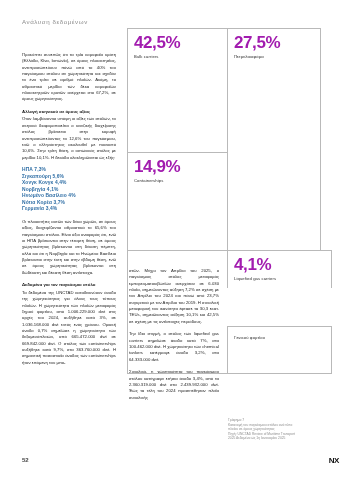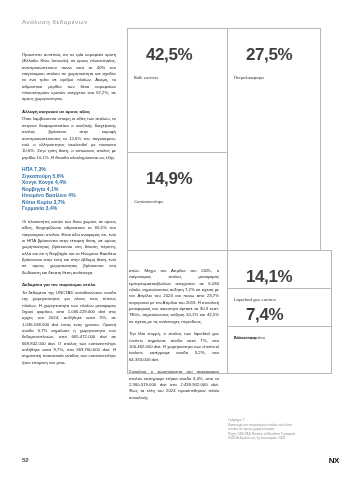--- a/index.html
+++ b/index.html
@@ -57,22 +57,22 @@
   .cell{
     position:absolute;
     box-sizing:border-box;
     border-left:0.7px solid #b9b9b9;
     border-top:0.7px solid #b9b9b9;
     padding:5px 0 0 6px;
   }
   .cell .big{
     font-size:17px;line-height:17px;
     font-weight:bold;letter-spacing:-.4px;
-    color:#404040;
-    margin:12px;
+    color:#a21caf;
+    margin:0;
   }
   .cell .lbl{
     font-size:4.2px;line-height:6px;
     color:#2b2b2b;margin:2.5px 0 0 0;
     letter-spacing:.1px;
   }
   
   #cell-bulk       {left:0;   top:0;    width:100px; height:124px;}
   #cell-tanker     {left:100px;top:0;   width:94px; height:222px;
                     border-right:0.7px solid #b9b9b9;}
@@ -152,28 +152,24 @@
     </div>
 
     <div class="cell" id="cell-container">
       <p class="big">14,9%</p>
       <p class="lbl">Containerships</p>
     </div>
 
     <div class="cell" id="cell-spacer"></div>
 
     <div class="cell" id="cell-lgc">
-      <p class="big">14,1%</p>
+      <p class="big">4,1%</p>
       <p class="lbl">Liquefied gas carriers</p>
     </div>
 
-    <div class="cell" id="cell-other">
-      <p class="big">7,4%</p>
-      <p class="lbl">Άλλοι τύποι</p>
-    </div>
 
     <div class="cell" id="cell-general">
       <p class="lbl">Γενικού φορτίου</p>
     </div>
 
   </div>
 
   <div class="caption">
     <span class="ln">Γράφημα 7</span>
     <span class="ln">Κατανομή του παγκόσμιου στόλου ανά τύπο</span>

